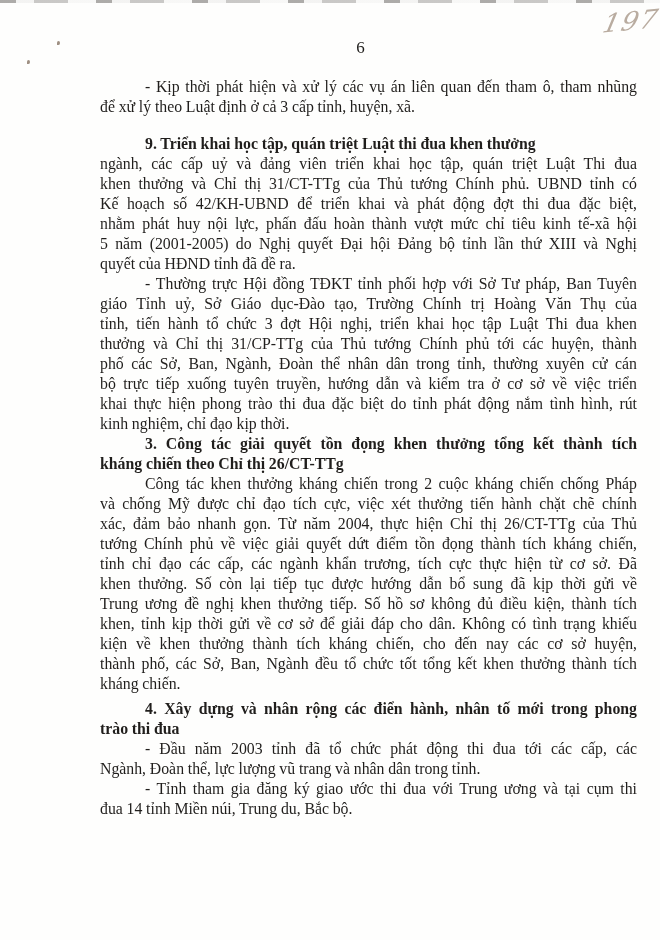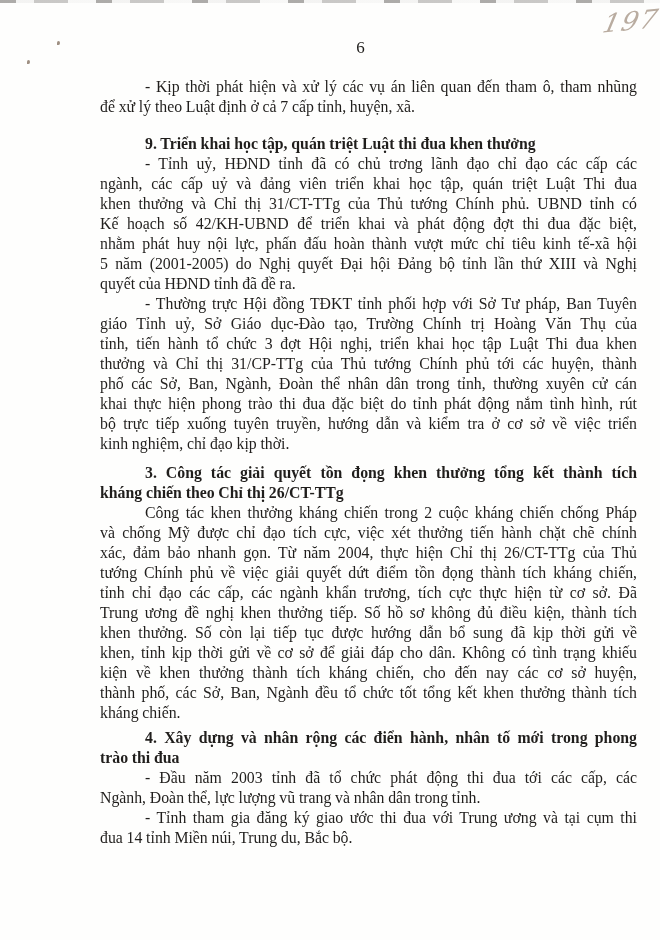--- a/index.html
+++ b/index.html
@@ -55,82 +55,81 @@
     text-align: justify;
     text-align-last: justify;
     word-spacing: -0.2px;
   }
   .ln.first { text-indent: 45px; }
   .ln.last  { text-align-last: left; }
 
   .block.heading .ln { font-weight: 700; }
 
   .mt-a { margin-top: 17px; }  
-  .mt-b { margin-top: 9px; }   
+  .mt-b { }   
   .mt-c { margin-top: 5px; }   
 </style>
 </head>
 <body>
 
 <div class="page">
 
   <div class="scan-edge"></div>
 
   <div class="handwritten">197</div>
 
   <div class="speck s1"></div>
   <div class="speck s2"></div>
 
   <div class="pagenum">6</div>
 
   <div class="content">
 
     <div class="block">
       <div class="ln first">- Kịp thời phát hiện và xử lý các vụ án liên quan đến tham ô, tham nhũng</div>
-      <div class="ln last">để xử lý theo Luật định ở cả 7 cấp tỉnh, huyện, xã.</div>
+      <div class="ln last">để xử lý theo Luật định ở cả 3 cấp tỉnh, huyện, xã.</div>
     </div>
 
     <div class="block heading mt-a">
       <div class="ln first last">9. Triển khai học tập, quán triệt Luật thi đua khen thưởng</div>
     </div>
 
     <div class="block">
-      <div class="ln first">- Tỉnh uỷ, HĐND tỉnh đã có chủ trơng lãnh đạo chỉ đạo các cấp các</div>
       <div class="ln">ngành, các cấp uỷ và đảng viên triển khai học tập, quán triệt Luật Thi đua</div>
       <div class="ln">khen thưởng và Chỉ thị 31/CT-TTg của Thủ tướng Chính phủ. UBND tỉnh có</div>
       <div class="ln">Kế hoạch số 42/KH-UBND để triển khai và phát động đợt thi đua đặc biệt,</div>
       <div class="ln">nhằm phát huy nội lực, phấn đấu hoàn thành vượt mức chỉ tiêu kinh tế-xã hội</div>
       <div class="ln">5 năm (2001-2005) do Nghị quyết Đại hội Đảng bộ tỉnh lần thứ XIII và Nghị</div>
       <div class="ln last">quyết của HĐND tỉnh đã đề ra.</div>
     </div>
 
     <div class="block">
       <div class="ln first">- Thường trực Hội đồng TĐKT tỉnh phối hợp với Sở Tư pháp, Ban Tuyên</div>
       <div class="ln">giáo Tỉnh uỷ, Sở Giáo dục-Đào tạo, Trường Chính trị Hoàng Văn Thụ của</div>
       <div class="ln">tỉnh, tiến hành tổ chức 3 đợt Hội nghị, triển khai học tập Luật Thi đua khen</div>
       <div class="ln">thưởng và Chỉ thị 31/CP-TTg của Thủ tướng Chính phủ tới các huyện, thành</div>
       <div class="ln">phố các Sở, Ban, Ngành, Đoàn thể nhân dân trong tỉnh, thường xuyên cử cán</div>
+      <div class="ln">bộ trực tiếp xuống tuyên truyền, hướng dẫn và kiểm tra ở cơ sở về việc triển</div>
       <div class="ln">khai thực hiện phong trào thi đua đặc biệt do tỉnh phát động nắm tình hình, rút</div>
-      <div class="ln">bộ trực tiếp xuống tuyên truyền, hướng dẫn và kiểm tra ở cơ sở về việc triển</div>
       <div class="ln last">kinh nghiệm, chỉ đạo kịp thời.</div>
     </div>
 
     <div class="block heading mt-b">
       <div class="ln first">3. Công tác giải quyết tồn đọng khen thưởng tổng kết thành tích</div>
       <div class="ln last">kháng chiến theo Chỉ thị 26/CT-TTg</div>
     </div>
 
     <div class="block">
       <div class="ln first">Công tác khen thưởng kháng chiến trong 2 cuộc kháng chiến chống Pháp</div>
       <div class="ln">và chống Mỹ được chỉ đạo tích cực, việc xét thưởng tiến hành chặt chẽ chính</div>
       <div class="ln">xác, đảm bảo nhanh gọn. Từ năm 2004, thực hiện Chỉ thị 26/CT-TTg của Thủ</div>
       <div class="ln">tướng Chính phủ về việc giải quyết dứt điểm tồn đọng thành tích kháng chiến,</div>
       <div class="ln">tỉnh chỉ đạo các cấp, các ngành khẩn trương, tích cực thực hiện từ cơ sở. Đã</div>
+      <div class="ln">khen thưởng. Số còn lại tiếp tục được hướng dẫn bổ sung đã kịp thời gửi về</div>
       <div class="ln">Trung ương đề nghị khen thưởng tiếp. Số hồ sơ không đủ điều kiện, thành tích</div>
-      <div class="ln">khen thưởng. Số còn lại tiếp tục được hướng dẫn bổ sung đã kịp thời gửi về</div>
       <div class="ln">khen, tỉnh kịp thời gửi về cơ sở để giải đáp cho dân. Không có tình trạng khiếu</div>
       <div class="ln">kiện về khen thưởng thành tích kháng chiến, cho đến nay các cơ sở huyện,</div>
       <div class="ln">thành phố, các Sở, Ban, Ngành đều tổ chức tốt tổng kết khen thưởng thành tích</div>
       <div class="ln last">kháng chiến.</div>
     </div>
 
     <div class="block heading mt-c">
       <div class="ln first">4. Xây dựng và nhân rộng các điển hành, nhân tố mới trong phong</div>
       <div class="ln last">trào thi đua</div>
     </div>

